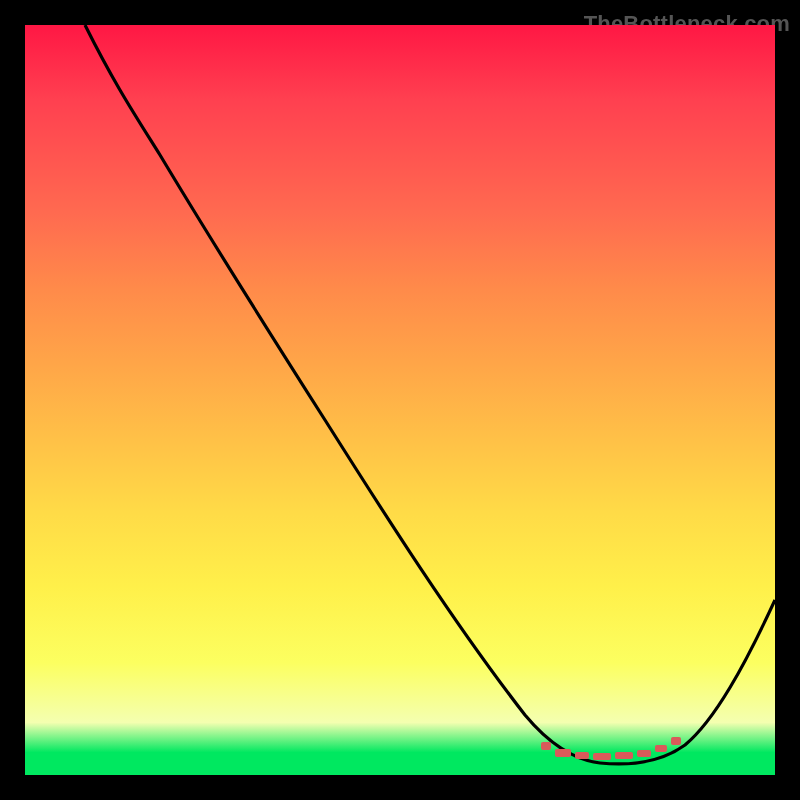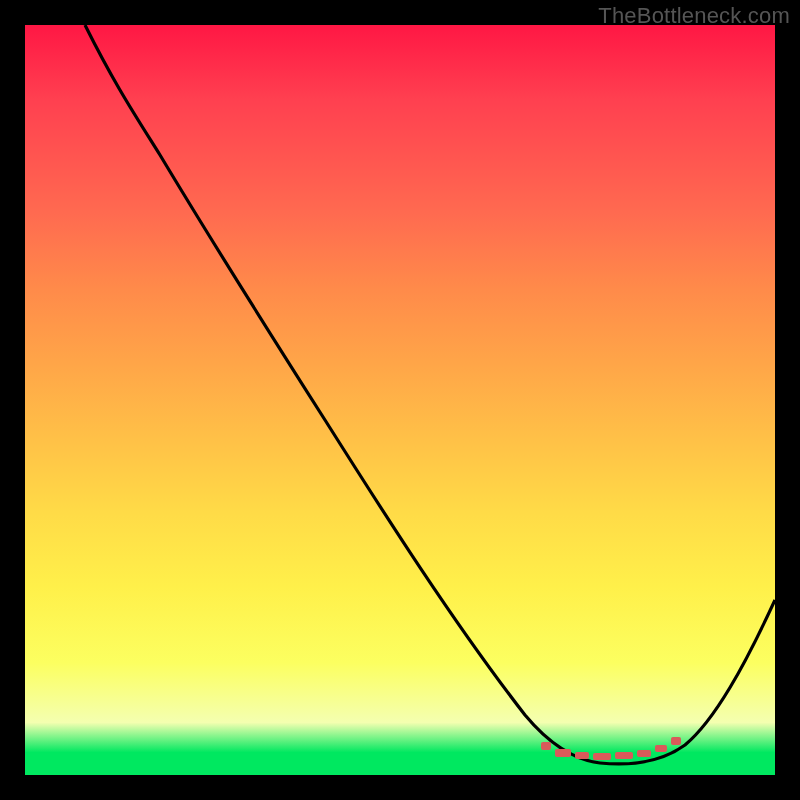--- a/index.html
+++ b/index.html
@@ -27,25 +27,25 @@
       #ffdb47 65%,
       #fff04a 75%,
       #fcff60 85%,
       #f4ffb0 93%,
       #00e860 97%,
       #00e860 100%
     );
   }
   .watermark {
     position: absolute;
-    top: 3px;
+    top: 11px;
     right: 10px;
     color: #555;
     font-size: 22px;
-    font-weight: normal;
+    font-weight: bold;
     letter-spacing: 0.2px;
   }
   svg.curve {
     position: absolute;
     left: 0;
     top: 0;
     width: 750px;
     height: 750px;
   }
   .red-blob {

